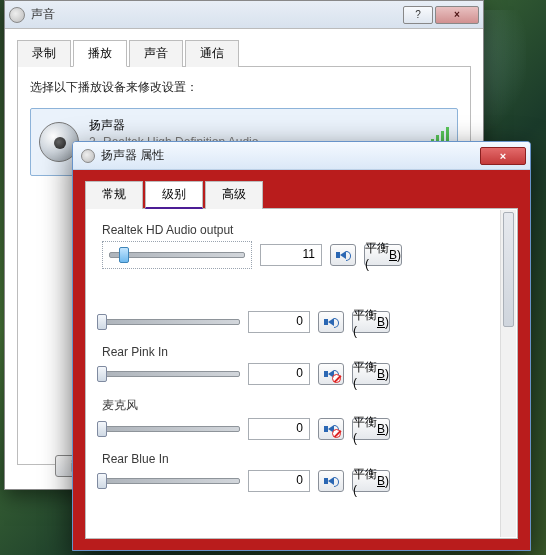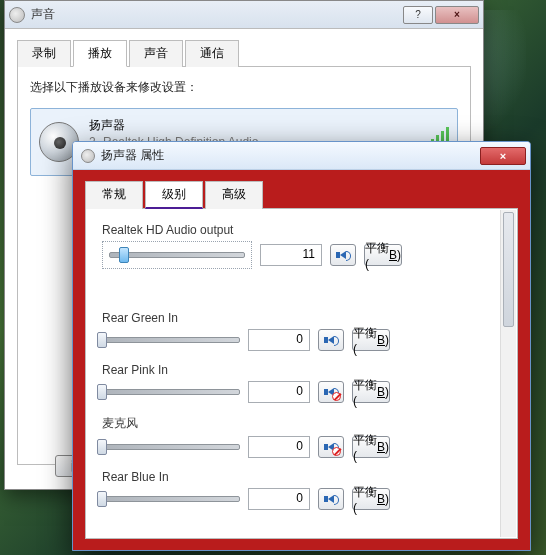--- a/index.html
+++ b/index.html
@@ -196,21 +196,20 @@
                 </div>
               </div>
               <div class="value-box">11</div>
               <div class="mute-btn">
                 <span class="spk-glyph"></span>
               </div>
               <div class="bal-btn">平衡(<u>B</u>)</div>
             </div>
           </div>
           <div class="ctl-group">
-            <div class="ctl-label">Rear Green In</div>
             <div class="ctl-row">
               <div class="slider">
                 <div class="track"></div>
                 <div class="knob" style="left: 0%;"></div>
               </div>
               <div class="value-box">0</div>
               <div class="mute-btn">
                 <span class="spk-glyph"></span>
               </div>
               <div class="bal-btn">平衡(<u>B</u>)</div>

